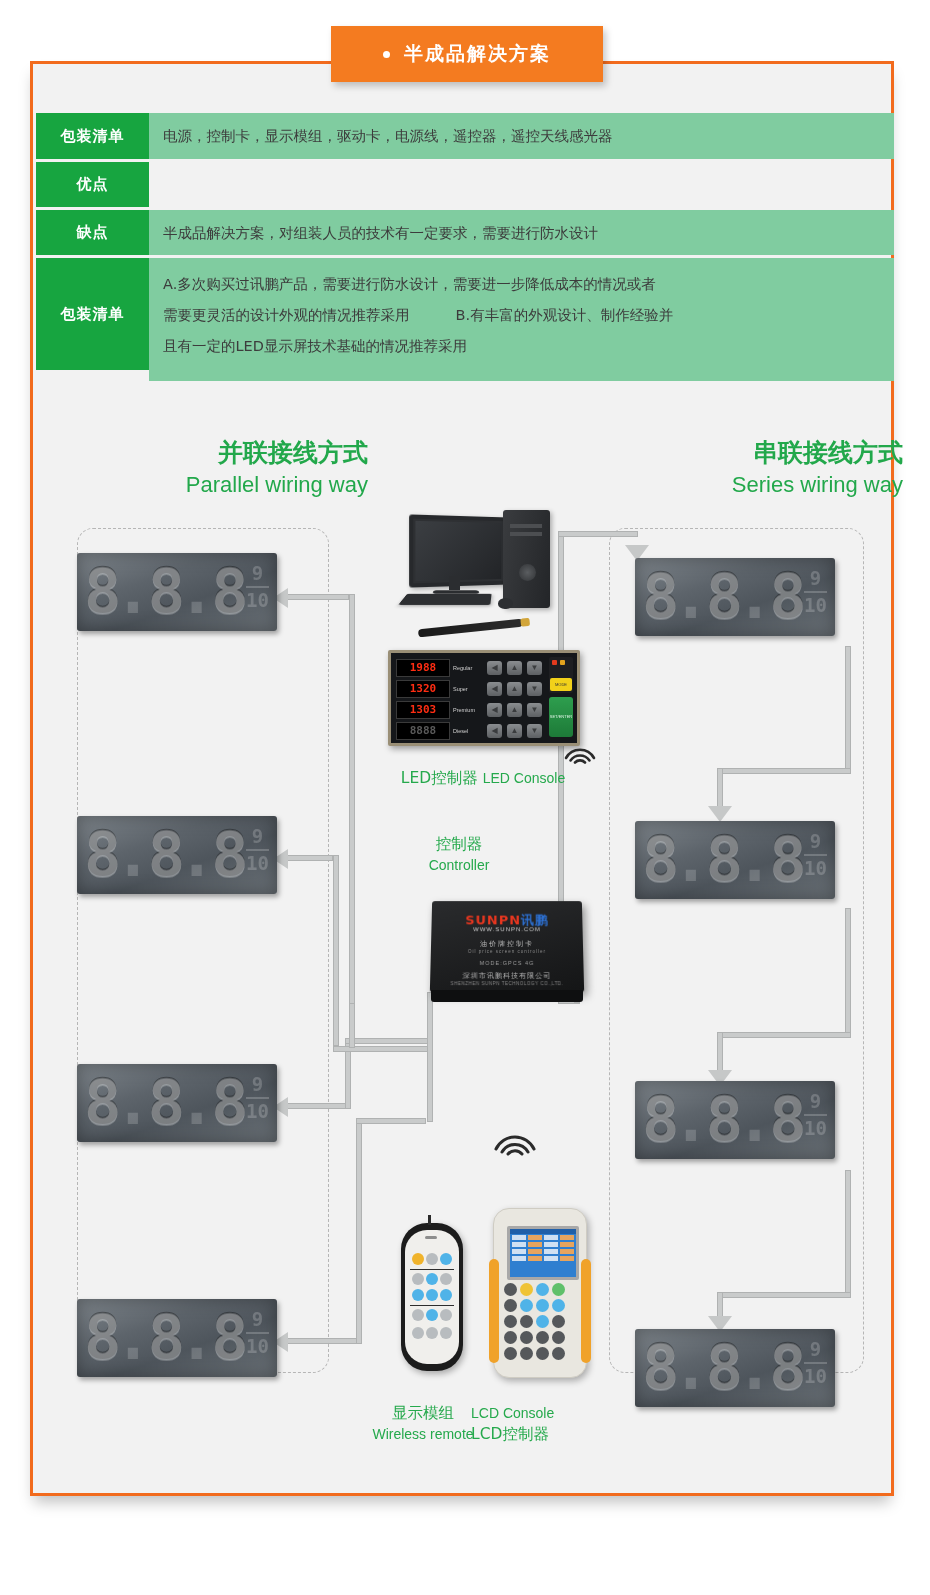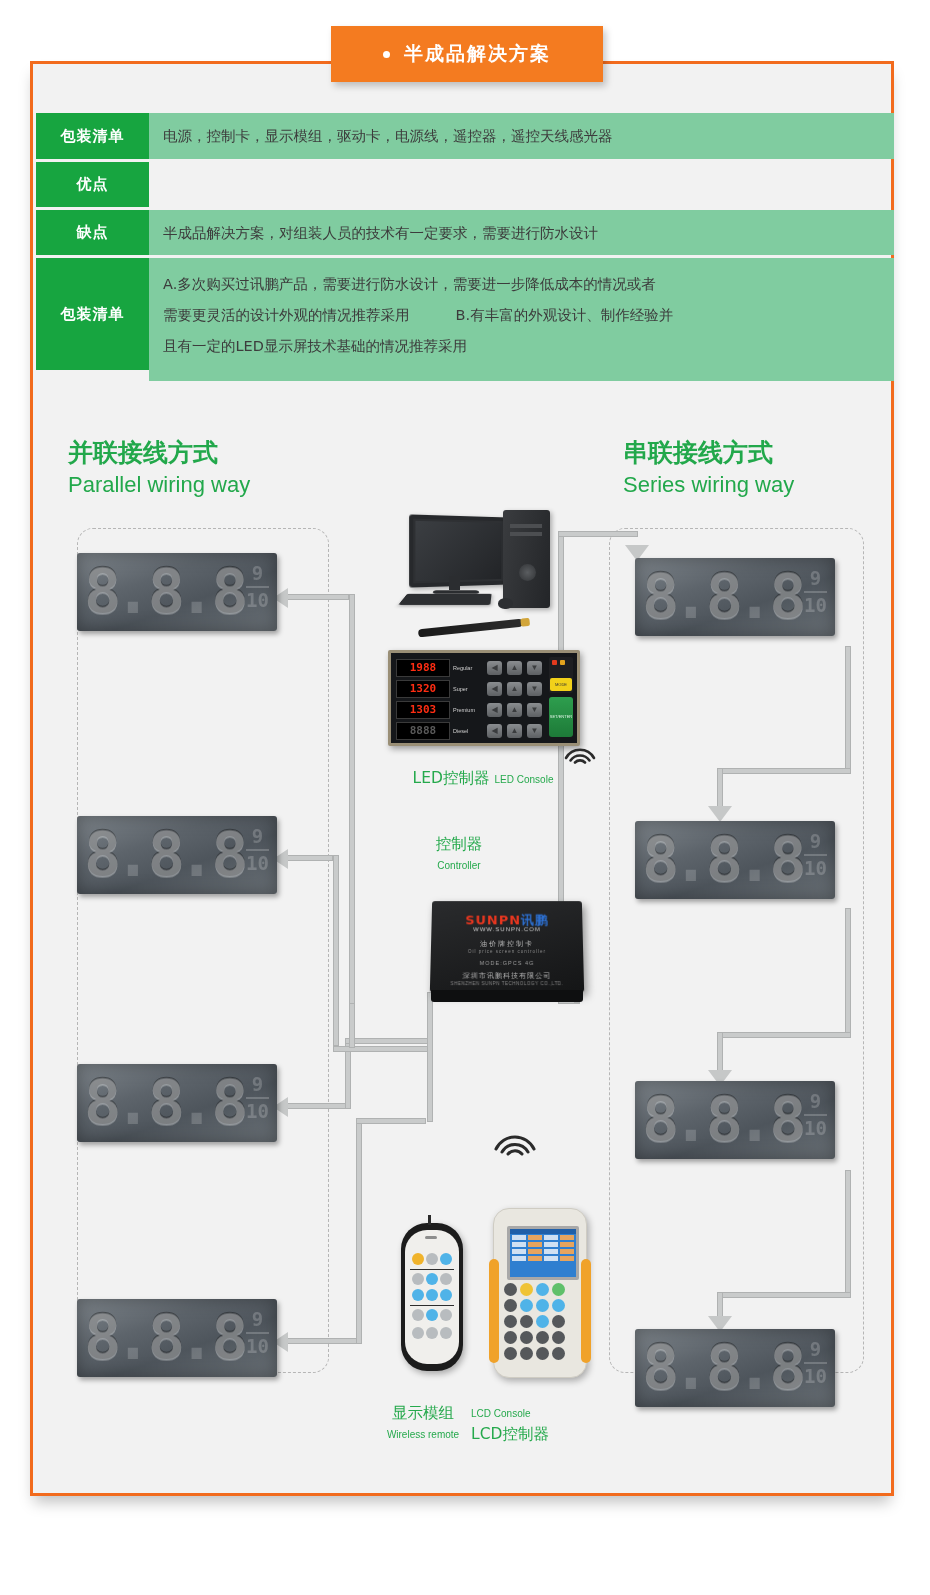--- a/index.html
+++ b/index.html
@@ -60,21 +60,21 @@
   .r2 .hd,.r2 .bd{height:45px;}
   .r3 .hd,.r3 .bd{height:45px;}
   .r4 .hd,.r4 .bd{height:112px;}
   .r4 .bd{display:block;padding-top:11px;line-height:31px;}
   .r4 .bd span{display:block;}
   .gapbig{white-space:pre;}
 
   
   .diagram{position:absolute;left:33px;top:418px;width:864px;height:1078px;}
 
-  .sect-title{position:absolute;text-align:left;color:#22a84b;}
+  .sect-title{position:absolute;text-align:right;color:#22a84b;}
   .sect-title .cn{font-size:25px;font-weight:bold;font-family:"DejaVu Sans",sans-serif;line-height:33px;}
   .sect-title .en{font-size:22px;font-family:"Liberation Sans",sans-serif;line-height:31px;}
   .t-left{left:35px;top:18px;width:300px;}
   .t-right{left:590px;top:18px;width:280px;}
 
   
   .dashbox{
     position:absolute;border:1px dashed #b6b6b6;border-radius:16px;background:transparent;
   }
   .db-left{left:44px;top:110px;width:250px;height:843px;}
@@ -175,21 +175,21 @@
   .ctrlbox .cn{position:absolute;left:0;right:0;top:39px;text-align:center;font-size:7px;color:#b9b9b9;letter-spacing:2px;}
   .ctrlbox .en{position:absolute;left:0;right:0;top:49px;text-align:center;font-size:4.5px;color:#8d8d8d;letter-spacing:1px;}
   .ctrlbox .mod{position:absolute;left:0;right:0;top:60px;text-align:center;font-size:5.5px;color:#9d9d9d;letter-spacing:1px;}
   .ctrlbox .co{position:absolute;left:0;right:0;top:71px;text-align:center;font-size:7px;color:#b4b4b4;letter-spacing:1px;}
   .ctrlbox .co2{position:absolute;left:0;right:0;top:81px;text-align:center;font-size:4.5px;color:#8a8a8a;letter-spacing:.5px;}
   .ctrl-foot{position:absolute;left:398px;top:572px;width:152px;height:12px;background:#0e0f10;border-radius:0 0 3px 3px;}
 
   
   .lbl{position:absolute;color:#25a94c;text-align:center;font-family:"DejaVu Sans",sans-serif;}
   .lbl .cn{font-size:15.5px;line-height:21px;}
-  .lbl .en{font-size:10px;line-height:21px;font-family:"Liberation Sans",sans-serif;}
+  .lbl .en{font-size:14px;line-height:21px;font-family:"Liberation Sans",sans-serif;}
 
   
   .wifi{position:absolute;}
   .wifi svg{display:block;}
 
   
   .remote{position:absolute;left:368px;top:805px;width:62px;height:148px;
     background:#1c1c1c;border-radius:26px;box-shadow:2px 3px 6px rgba(0,0,0,.3);}
   .remote .face{position:absolute;left:4px;top:7px;width:54px;height:134px;background:#f0efec;border-radius:22px;}
   .remote .ant{position:absolute;left:27px;top:-8px;width:3px;height:10px;background:#2a2a2a;}

